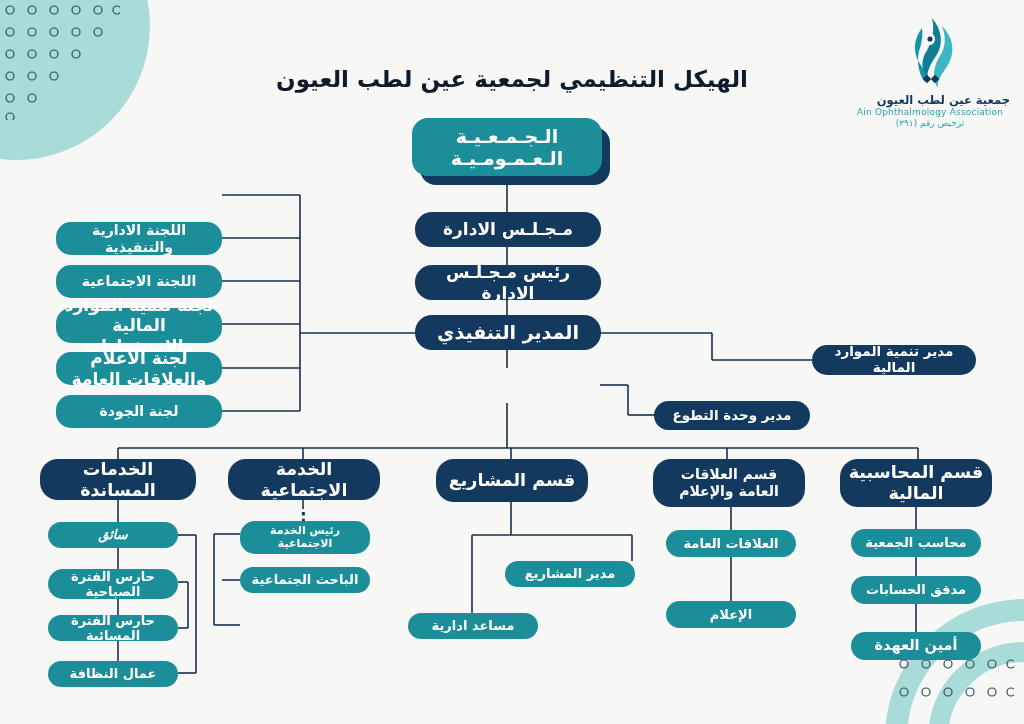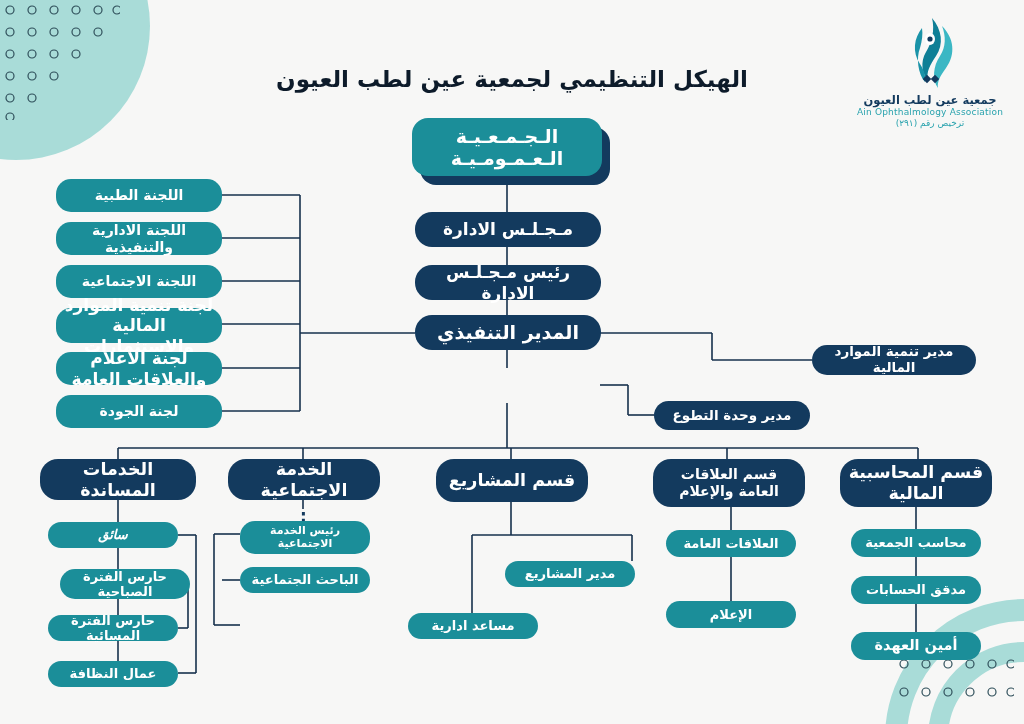--- a/index.html
+++ b/index.html
@@ -127,20 +127,21 @@
   #logo-block {
     position: absolute;
     top: 14px; right: 14px;
     width: 160px;
     text-align: center;
   }
   #logo-mark { display: block; margin: 0 auto; }
   .logo-ar {
     font-size: 11.5px; font-weight: 700; color: #133a5e;
     margin-top: 1px;
+    text-align: right;
   }
   .logo-en {
     font-size: 9px; color: #2aa3ae; letter-spacing: 0.2px;
   }
   .logo-lic {
     font-size: 9px; color: #2aa3ae; margin-top: 1px;
   }
 </style>
 </head>
 <body>
@@ -283,40 +284,39 @@
     <line x1="916" y1="557" x2="916" y2="576"></line>
     <line x1="916" y1="604" x2="916" y2="632"></line>
   </svg>
 
   <div class="node root-node" style="left:412px; top:118px; width:190px; height:58px;">الـجـمـعـيـة الـعـمـومـيـة</div>
 
   <div class="node navy spine" style="left:415px; top:212px; width:186px; height:35px;">مـجـلـس الادارة</div>
   <div class="node navy spine" style="left:415px; top:265px; width:186px; height:35px;">رئيس مـجـلـس الادارة</div>
   <div class="node navy spine" style="left:415px; top:315px; width:186px; height:35px; font-size:19px;">المدير التنفيذي</div>
 
-  <div class="node teal committee" style="left:56px; top:179px; width:166px; height:33px;">اللجنة الطبية</div>
   <div class="node teal committee" style="left:56px; top:222px; width:166px; height:33px;">اللجنة الادارية والتنفيذية</div>
   <div class="node teal committee" style="left:56px; top:265px; width:166px; height:33px;">اللجنة الاجتماعية</div>
   <div class="node teal committee small" style="left:56px; top:308px; width:166px; height:35px;">لجنة تنمية الموارد المالية والاستثمارات</div>
   <div class="node teal committee small" style="left:56px; top:352px; width:166px; height:33px;">لجنة الاعلام والعلاقات العامة</div>
   <div class="node teal committee" style="left:56px; top:395px; width:166px; height:33px;">لجنة الجودة</div>
 
   <div class="node navy side-node" style="left:812px; top:345px; width:164px; height:30px;">مدير تنمية الموارد المالية</div>
   <div class="node navy side-node" style="left:654px; top:401px; width:156px; height:29px;">مدير وحدة التطوع</div>
 
   <div class="node navy dept-head" style="left:40px; top:459px; width:156px; height:41px;">الخدمات المساندة</div>
   <div class="node navy dept-head" style="left:228px; top:459px; width:152px; height:41px;">الخدمة الاجتماعية</div>
   <div class="node navy dept-head" style="left:436px; top:459px; width:152px; height:43px;border-radius:18px;">قسم المشاريع</div>
   <div class="node navy dept-head" style="left:653px; top:459px; width:152px; height:48px; font-size:14px;">قسم العلاقات العامة والإعلام</div>
   <div class="node navy dept-head" style="left:840px; top:459px; width:152px; height:48px;">قسم المحاسبية المالية</div>
 
   <div class="colon-mark" style="left:300px; top:508px;">:</div>
 
   <div class="node teal leaf" style="left:48px; top:522px; width:130px; height:26px;font-style:italic;">سائق</div>
-  <div class="node teal leaf" style="left:60px; top:569px; width:130px; height:30px;">حارس الفترة الصباحية</div>
+  <div class="node teal leaf" style="left:48px; top:569px; width:130px; height:30px;">حارس الفترة الصباحية</div>
   <div class="node teal leaf" style="left:48px; top:615px; width:130px; height:26px;">حارس الفترة المسائية</div>
   <div class="node teal leaf" style="left:48px; top:661px; width:130px; height:26px;">عمال النظافة</div>
 
   <div class="node teal leaf small" style="left:240px; top:521px; width:130px; height:33px;">رئيس الخدمة الاجتماعية</div>
   <div class="node teal leaf" style="left:240px; top:567px; width:130px; height:26px;">الباحث الجتماعية</div>
 
   <div class="node teal leaf" style="left:505px; top:561px; width:130px; height:26px;">مدير المشاريع</div>
   <div class="node teal leaf" style="left:408px; top:613px; width:130px; height:26px;">مساعد ادارية</div>
 
   <div class="node teal leaf" style="left:666px; top:530px; width:130px; height:27px;">العلاقات العامة</div>

